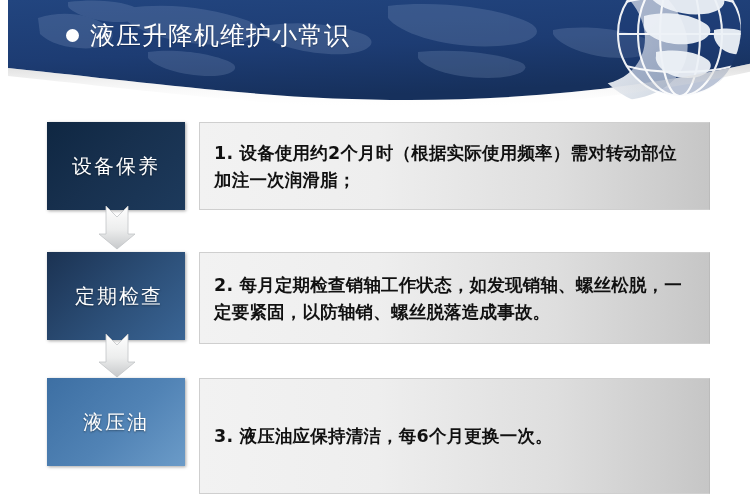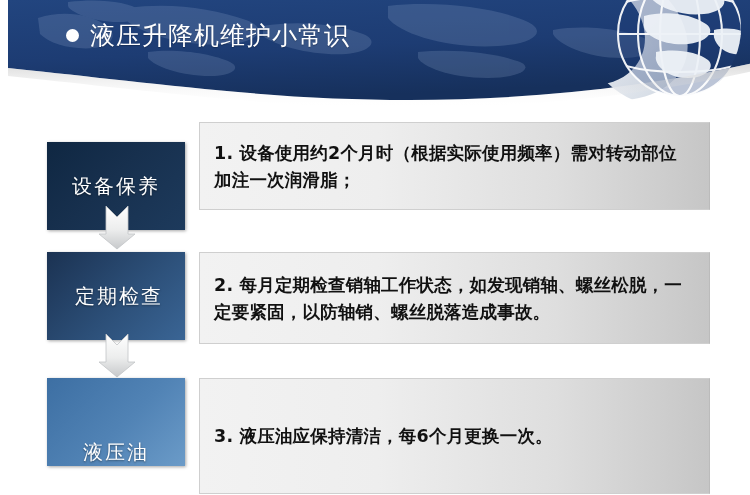--- a/index.html
+++ b/index.html
@@ -81,29 +81,27 @@
     width: 138px;
     height: 88px;
     display: flex;
     align-items: center;
     justify-content: center;
     box-sizing: border-box;
     box-shadow: 1px 1px 3px rgba(0,0,0,0.35);
   }
   .label-box.v1 {
     background: linear-gradient(135deg, #0f2742 0%, #17304e 45%, #1d3a5c 100%);
-    margin-top: 20px;
   }
   .label-box.v2 {
     background: linear-gradient(135deg, #1b3252 0%, #2c4f78 55%, #3a6595 100%);
     padding-left: 6px;
   }
   .label-box.v3 {
     background: linear-gradient(135deg, #3d6fa3 0%, #5183b5 55%, #6b9bc8 100%);
-    align-items: flex-end;
   }
   .label-text {
     color: #ffffff;
     font-size: 20px;
     letter-spacing: 2px;
     font-weight: 400;
     text-shadow: 0 1px 2px rgba(0,0,0,0.45);
     white-space: nowrap;
   }
 

